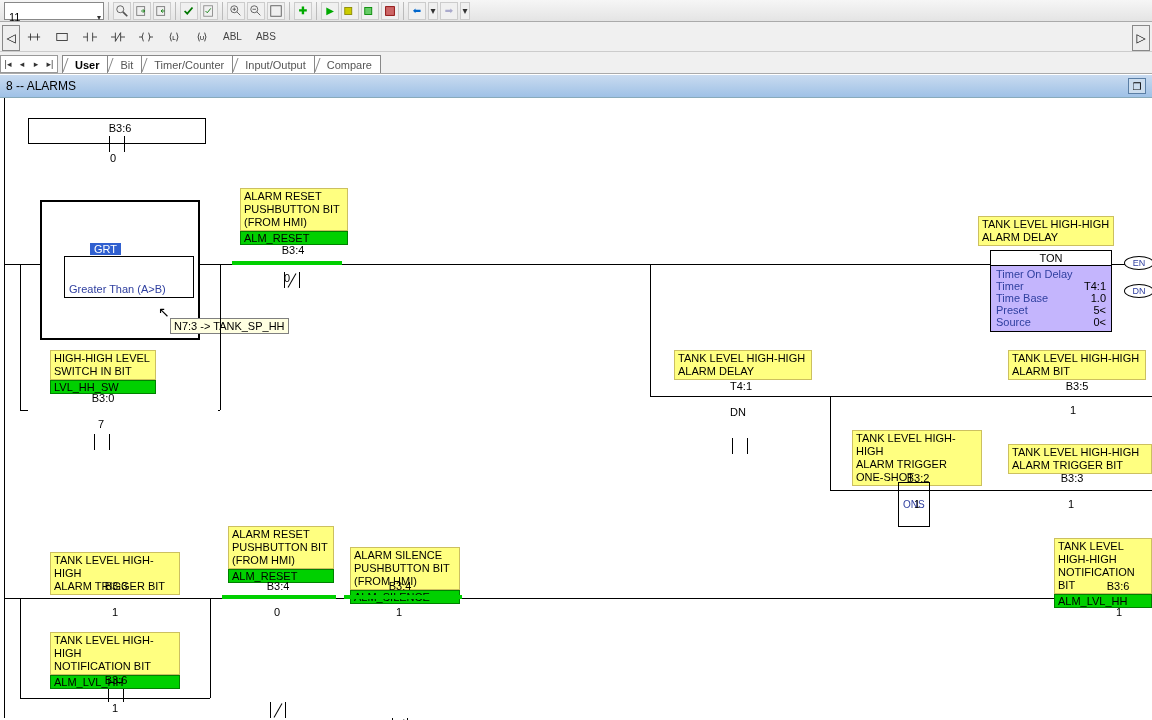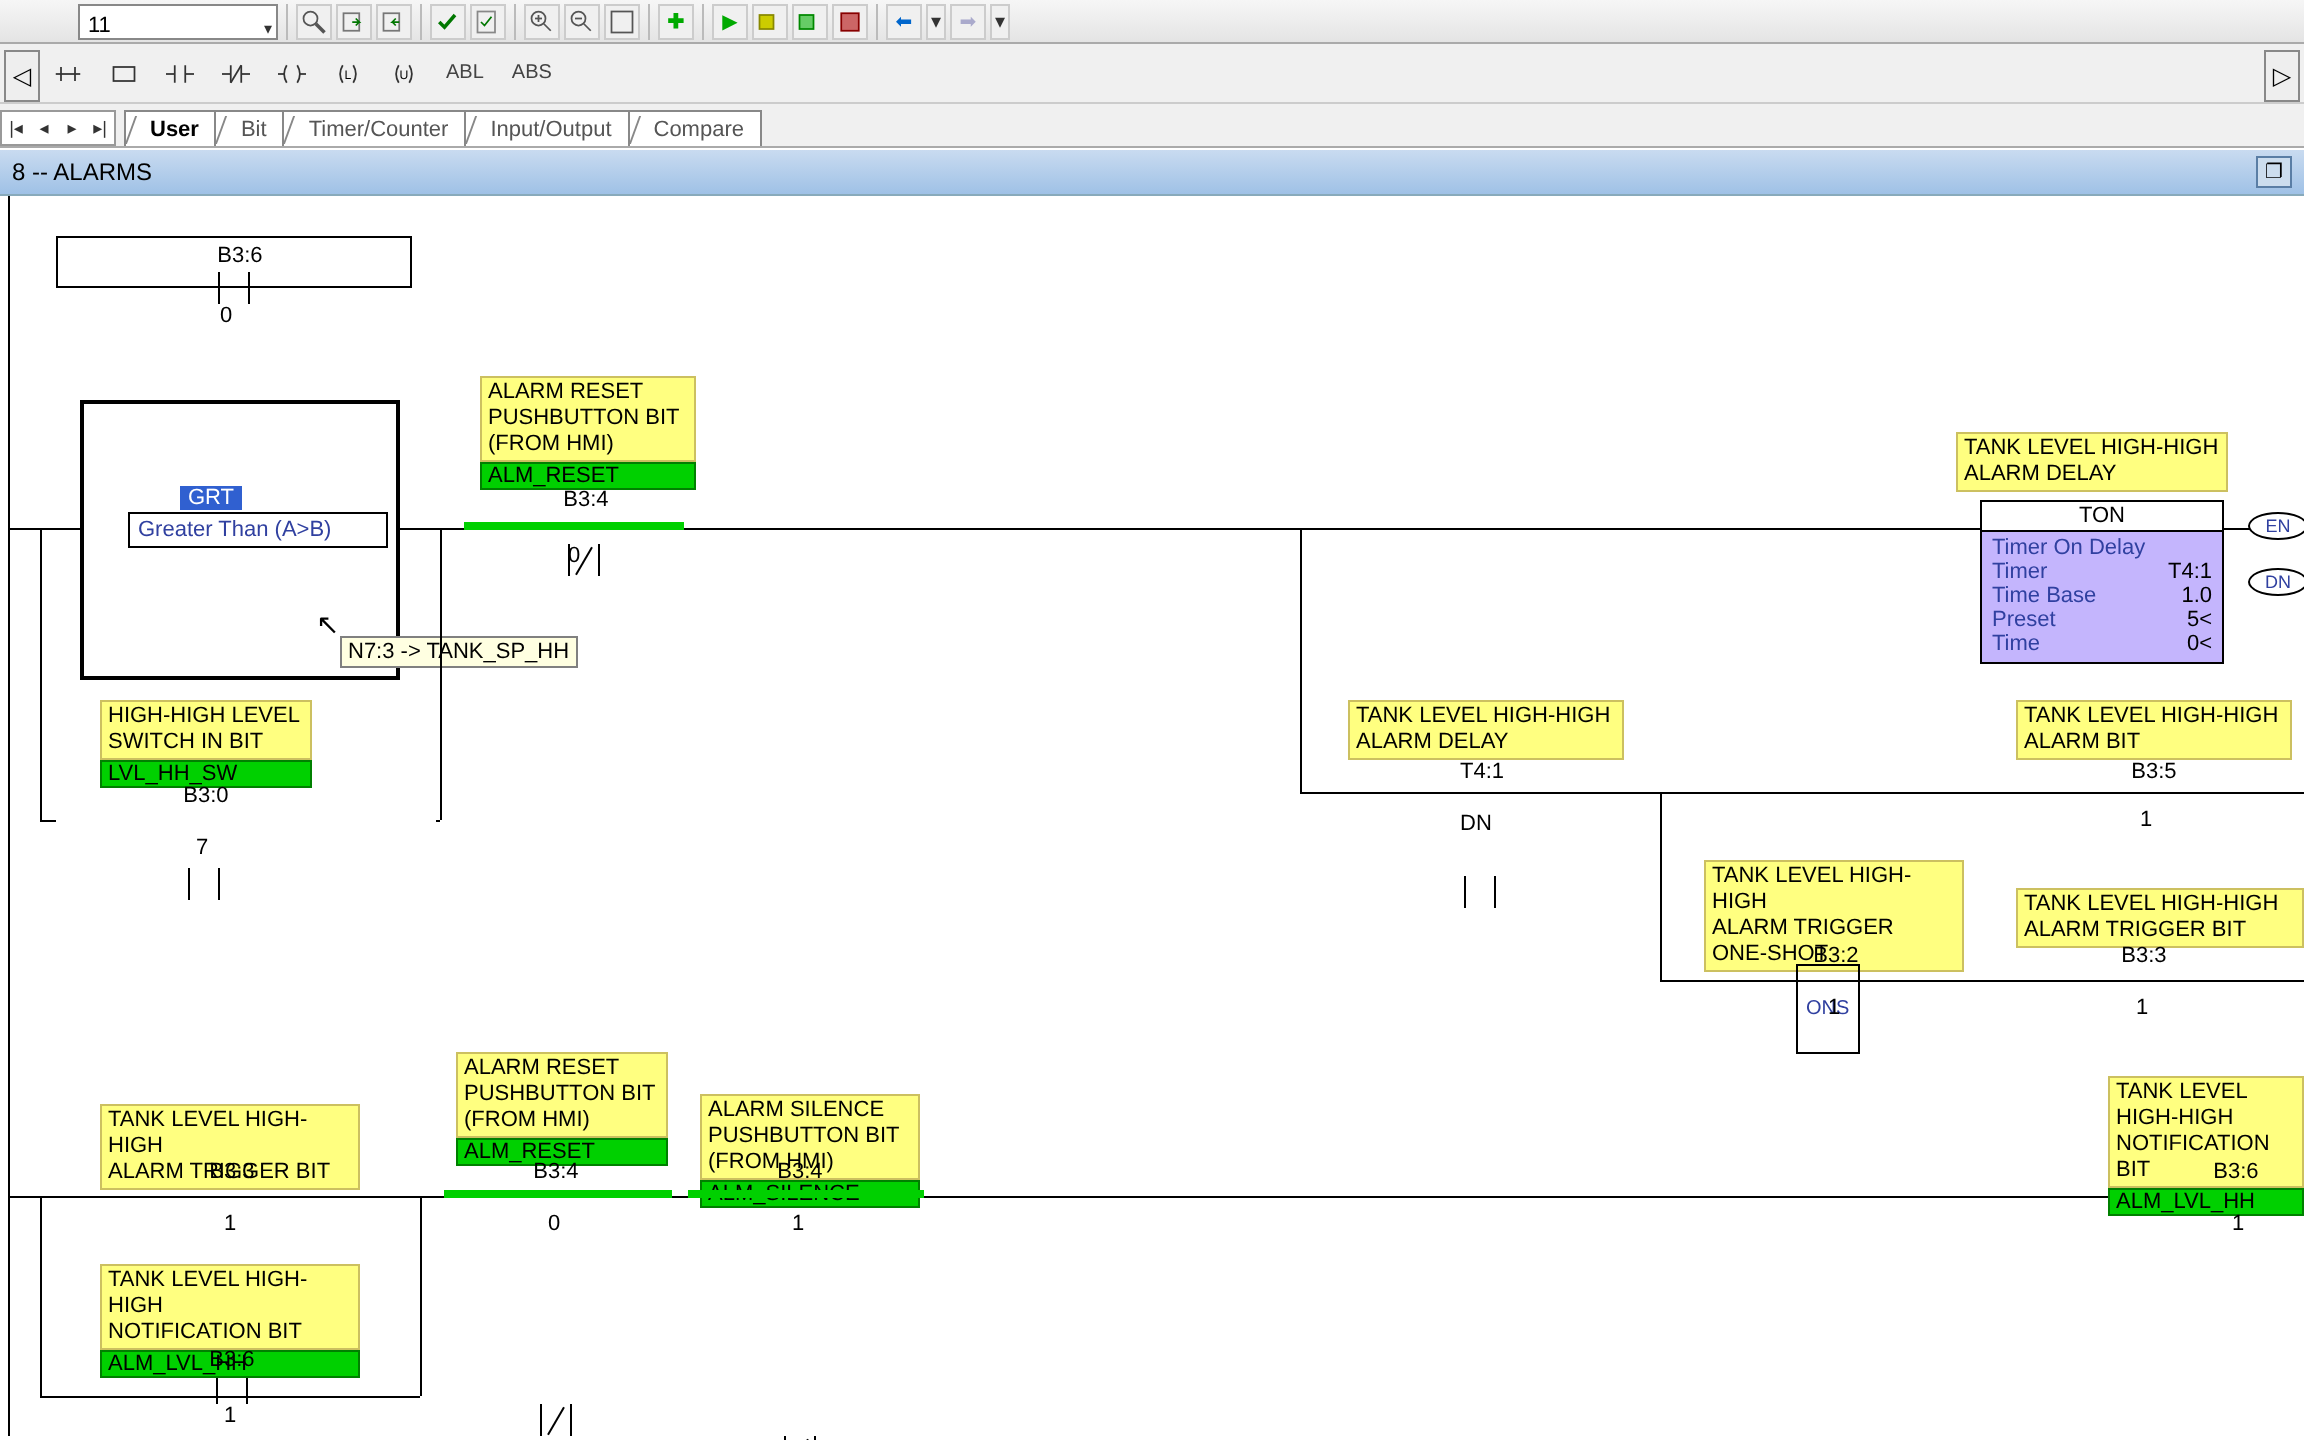--- a/index.html
+++ b/index.html
@@ -1,21 +1,21 @@
 <!DOCTYPE html>
 <html><head>
 <meta charset="utf-8">
 <style>
   * { box-sizing: border-box; margin: 0; padding: 0; }
   body { font-family: "Tahoma", "Arial", sans-serif; font-size: 11px; background: #fff; color: #000; overflow: hidden; width: 1152px; height: 720px; position: relative; }
   
   
   .toolbar { height: 22px; background: linear-gradient(#f6f6f6,#e4e4e4); border-bottom: 1px solid #aaa; display:flex; align-items:center; padding: 0 4px; gap: 2px; }
   .toolbar .sep { width:1px; height:18px; background:#bbb; margin:0 2px; }
-  .dropdown { height:18px; border:1px solid #888; background:#fff; font-size:11px; display:flex; align-items:flex-end; padding:13px 14px 0 4px; position:relative; min-width:100px;margin-left:35px; }
+  .dropdown { height:18px; border:1px solid #888; background:#fff; font-size:11px; display:flex; align-items:center; padding:13px 14px 0 4px; position:relative; min-width:100px; }
   .dropdown::after { content:"▾"; position:absolute; right:2px; font-size:8px; color:#333; }
   .tbtn { width:18px; height:18px; border:1px solid #ccc; background:#f0f0f0; display:flex; align-items:center; justify-content:center; font-size:10px; color:#333; cursor:pointer; }
   .tbtn svg { width:14px; height:14px; }
   
   
   .instr-bar { height: 30px; background: #f0f0f0; border-bottom:1px solid #ccc; position:relative; display:flex; align-items:center; padding: 0 20px 0 24px; gap: 8px; }
   .instr-bar .left-arrow, .instr-bar .right-arrow { position:absolute; top:3px; width:18px; height:26px; border:1px solid #888; background:#eee; display:flex; align-items:center; justify-content:center; font-size:12px; cursor:pointer; }
   .instr-bar .left-arrow { left:2px; }
   .instr-bar .right-arrow { right:2px; }
   .instr { font-size:10px; color:#444; border:1px solid transparent; padding:1px 2px; height:15px; display:flex; align-items:center; cursor:pointer; }
@@ -51,21 +51,21 @@
   .contact-open .l,.contact-open .r{ position:absolute; top:0; bottom:0; width:1px; background:#000;}
   .contact-open .l{left:6px;} .contact-open .r{right:6px;}
   .contact-closed { position:relative; width:28px; height:16px;}
   .contact-closed .l,.contact-closed .r{position:absolute; top:0; bottom:0; width:1px; background:#000;}
   .contact-closed .l{left:6px;} .contact-closed .r{right:6px;}
   .contact-closed .s{position:absolute; left:6px; right:6px; top:50%; height:1px; background:#000; transform:rotate(-60deg); transform-origin:center;}
   .coil { position:relative; width:26px; height:16px; }
   .coil .c { position:absolute; inset:0; border:1px solid #000; border-radius:50%/80%; border-top:none; border-bottom:none; }
   
   .grt-box { border:1px solid #000; background:#fff; font-size:11px; color:#304090; padding:2px 4px; }
-  .grt-box .hdr { color:#3040a0; }
+  .grt-box .hdr { color:#3040a0;margin-top:24px; }
   .grt-box table { width:100%; border-collapse:collapse; }
   .grt-box td:last-child { text-align:right; }
   .grt-title { background:#3060d0; color:#fff; font-size:11px; padding:0 4px; display:inline-block; }
   
   .ton-box { border:1px solid #000; background:#c4b5fd; font-size:11px; color:#3040a0; padding:3px 5px; }
   .ton-box table{ width:100%; border-collapse:collapse;}
   .ton-box td:last-child{ text-align:right; color:#000;}
   .enflag { position:absolute; border:1px solid #000; border-radius:50%; width:30px; height:14px; font-size:9px; display:flex; align-items:center; justify-content:center; background:#fff; color:#3040a0;}
 
   .tooltip { background:#ffffe1; border:1px solid #808080; font-size:11px; padding:1px 3px; }
@@ -312,21 +312,21 @@
           </tr>
       <tr>
             <td>Time Base</td>
             <td>1.0</td>
           </tr>
       <tr>
             <td>Preset</td>
             <td>5&lt;</td>
           </tr>
       <tr>
-            <td>Time</td>
+            <td>Source</td>
             <td>0&lt;</td>
           </tr>
     </tbody>
       </table>
   </div>
   <div class="enflag" style="left:1124px; top:158px;">EN</div>
   <div class="enflag" style="left:1124px; top:186px;">DN</div>
 
   <div class="vline" style="left:20px; top:166px; height:146px;"></div>
   <div class="hline" style="left:20px; top:312px; width:200px;"></div>

